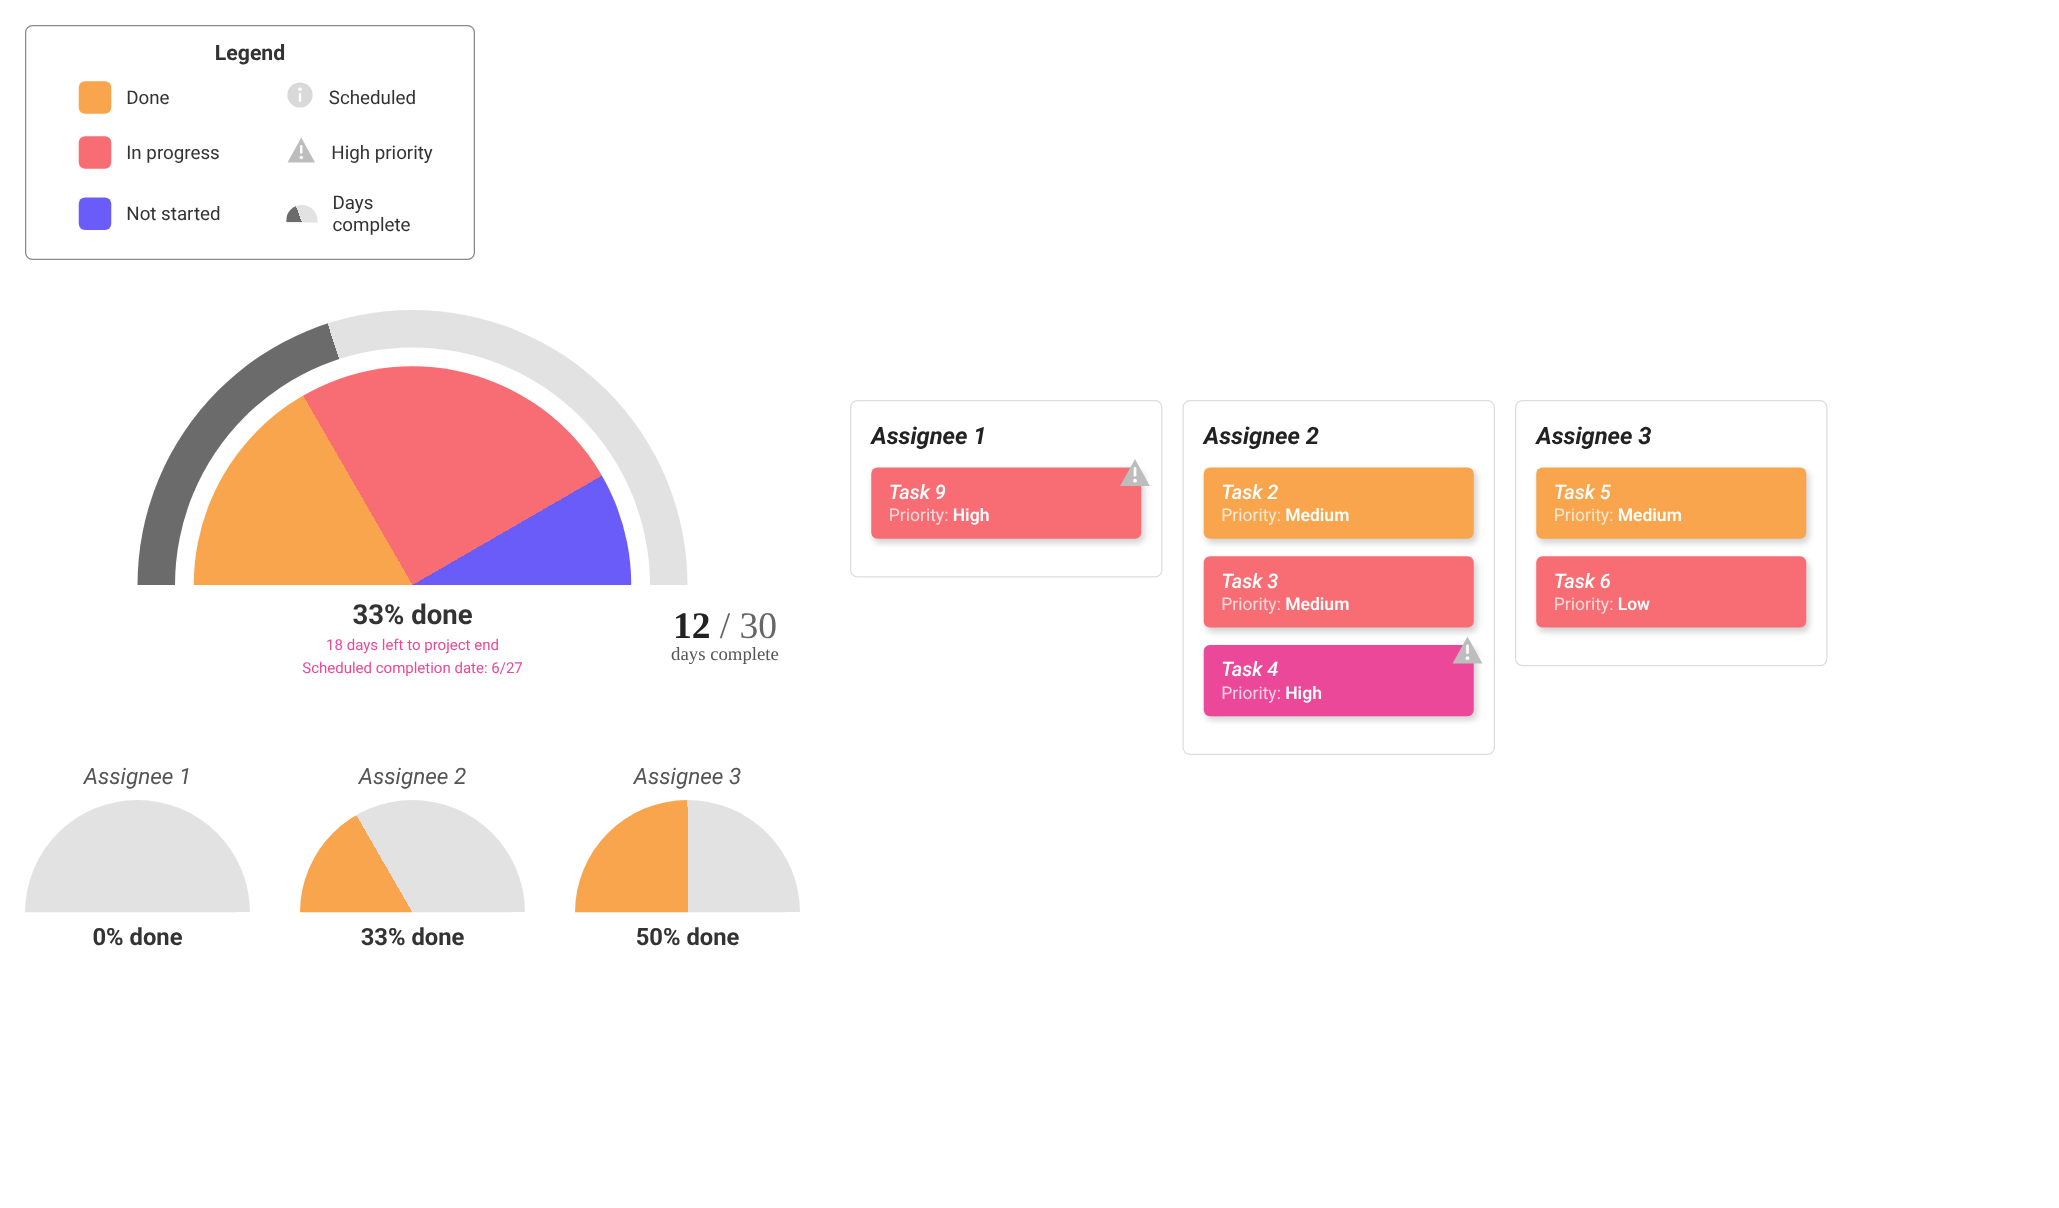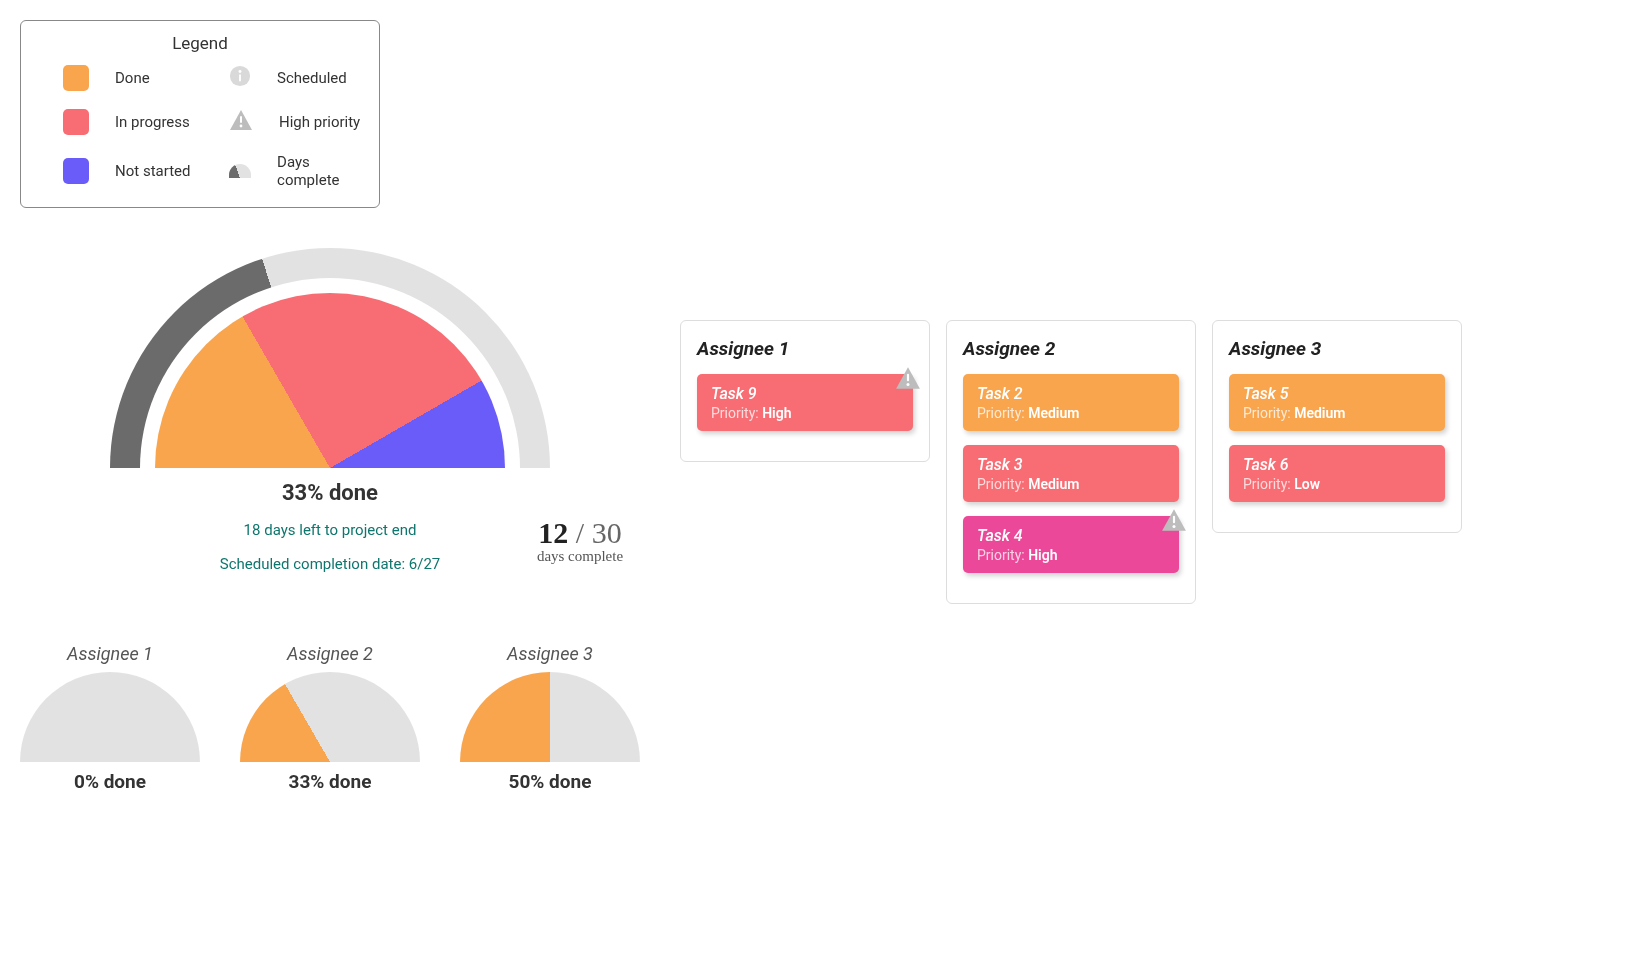--- a/index.html
+++ b/index.html
@@ -29,34 +29,34 @@
   
   .legend {
     border: 1px solid #888;
     border-radius: 6px;
     padding: 12px 18px 18px;
     width: 360px;
     margin-bottom: 40px;
   }
   .legend-title {
     text-align: center;
-    font-weight: 400;
+    font-weight: 700;
     font-size: 17px;
     margin-bottom: 12px;
   }
   .legend-grid {
     display: grid;
     grid-template-columns: 1fr 1fr;
     row-gap: 18px;
     column-gap: 10px;
   }
   .legend-item {
     display: flex;
     align-items: center;
-    gap: 26px;
+    gap: 12px;
     font-size: 15px;
     padding-left: 24px;
   }
   .swatch {
     width: 26px;
     height: 26px;
     border-radius: 5px;
     flex-shrink: 0;
   }
   .swatch-orange { background: #f8a54d; }
@@ -87,23 +87,23 @@
     text-align: center;
     margin-top: 12px;
     color: #333;
   }
   .percent-done {
     font-size: 22px;
     font-weight: 700;
     margin-top: 4px;
   }
   .sub-line {
-    font-size: 15px;
-    color: #0f766e;
-    margin-top: 16px;
+    font-size: 12px;
+    color: #ec4899;
+    margin-top: 4px;
   }
   .days-complete {
     position: absolute;
     right: -100px;
     bottom: 8px;
     text-align: center;
     width: 140px;
     font-family: Liberation Serif, serif;
   }
   .days-complete .big {

